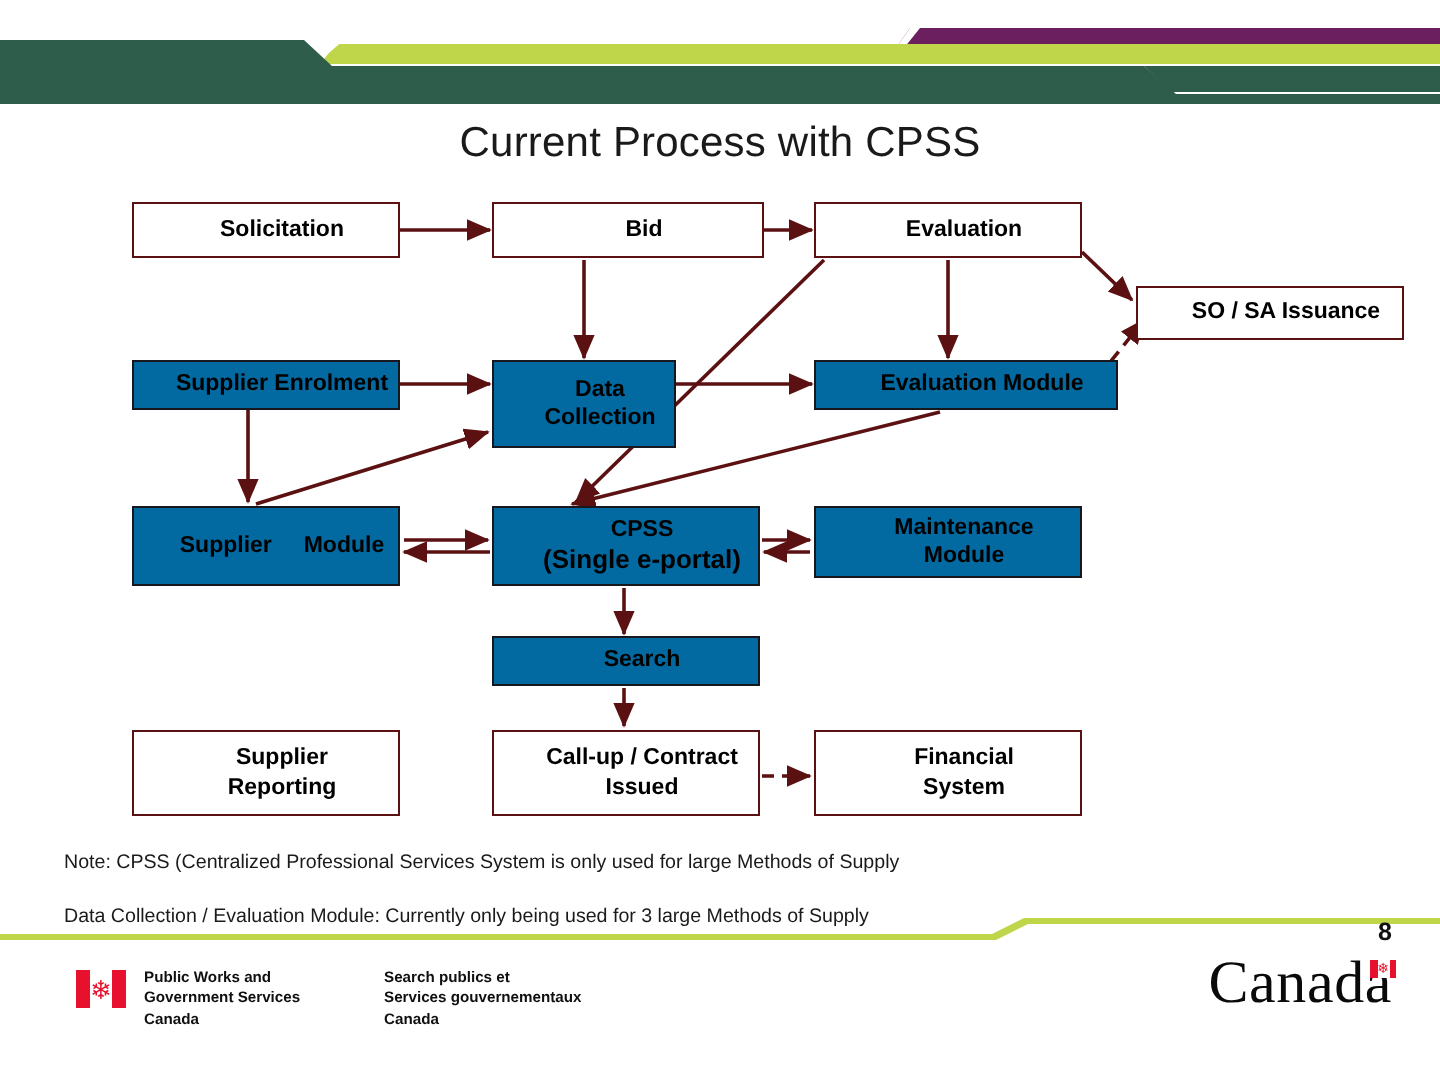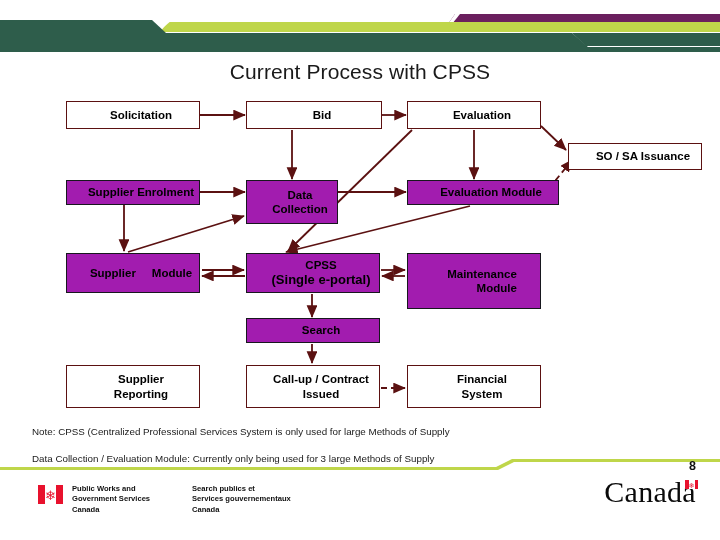--- a/index.html
+++ b/index.html
@@ -39,21 +39,21 @@
     justify-content:center;
     text-align:center;
     font-weight:bold;
     font-size:11.5px;
     color:#000;
     line-height:1.25;
     z-index:3;
     padding-left:16px;
   }
   .node.white{background:#ffffff;border:1.4px solid #5B1111;}
-  .node.cyan {background:#a21caf;border:1.4px solid #17171E;}
+  .node.cyan {background:#0369a1;border:1.4px solid #17171E;}
   .node .sub{font-size:13px;font-weight:bold;}
   .node .lbl{white-space:pre;}
 
   
   .notes{position:absolute;left:32px;top:427px;width:560px;}
   .notes div{font-size:9.8px;color:#1a1a1a;line-height:1;margin-bottom:17px;}
 
   
   .footer-rule{position:absolute;left:0;top:458px;width:720px;height:14px;overflow:hidden;}
   .pagenum{
@@ -186,21 +186,21 @@
 
     <div class="node cyan" style="left:66px;top:253px;width:134px;height:40px;">
       <span class="lbl">Supplier     Module</span>
     </div>
 
     <div class="node cyan" style="left:246px;top:253px;width:134px;height:40px;">
       <span class="lbl">CPSS</span>
       <span class="sub">(Single e-portal)</span>
     </div>
 
-    <div class="node cyan" style="left:407px;top:253px;width:134px;height:56px;text-align:right;">
+    <div class="node cyan" style="left:407px;top:253px;width:134px;height:36px;">
       <span class="lbl">Maintenance
 Module</span>
     </div>
 
     <div class="node cyan" style="left:246px;top:318px;width:134px;height:25px;">
       <span class="lbl">Search</span>
     </div>
 
     <div class="node white" style="left:66px;top:365px;width:134px;height:43px;">
       <span class="lbl">Supplier

